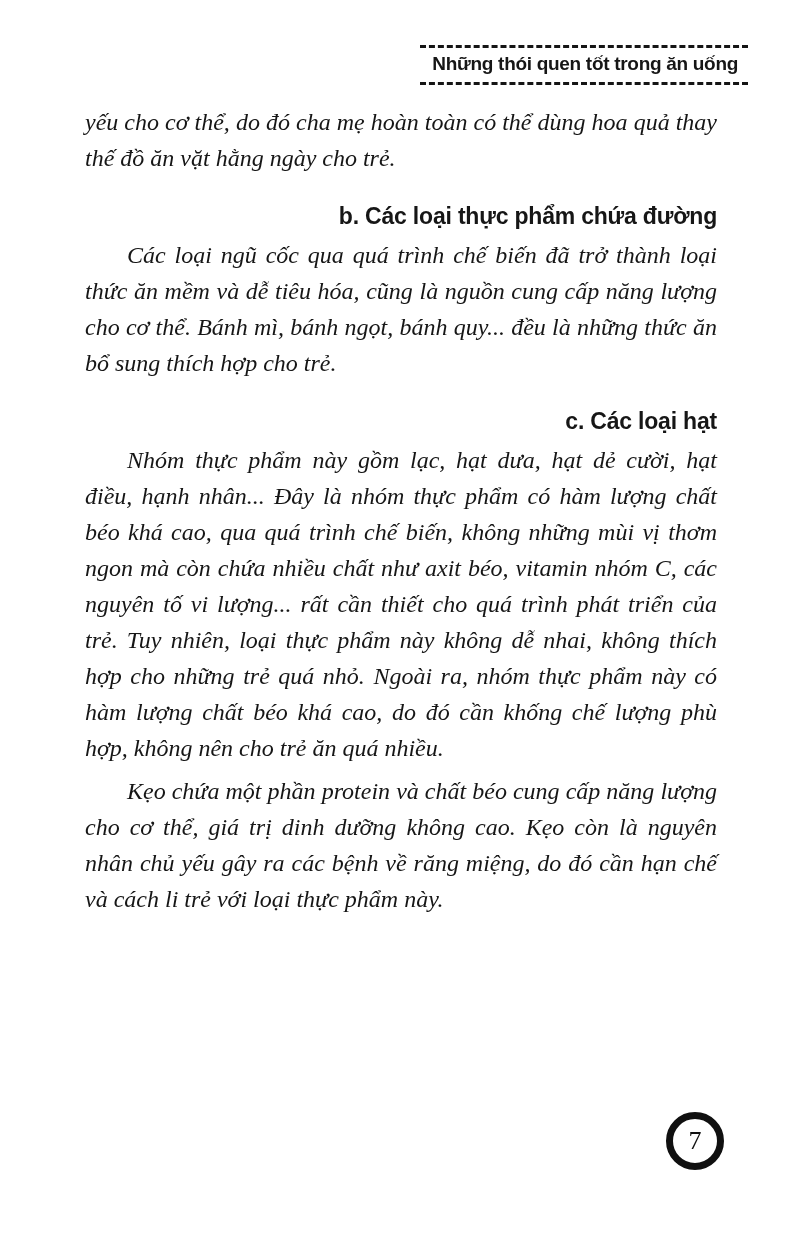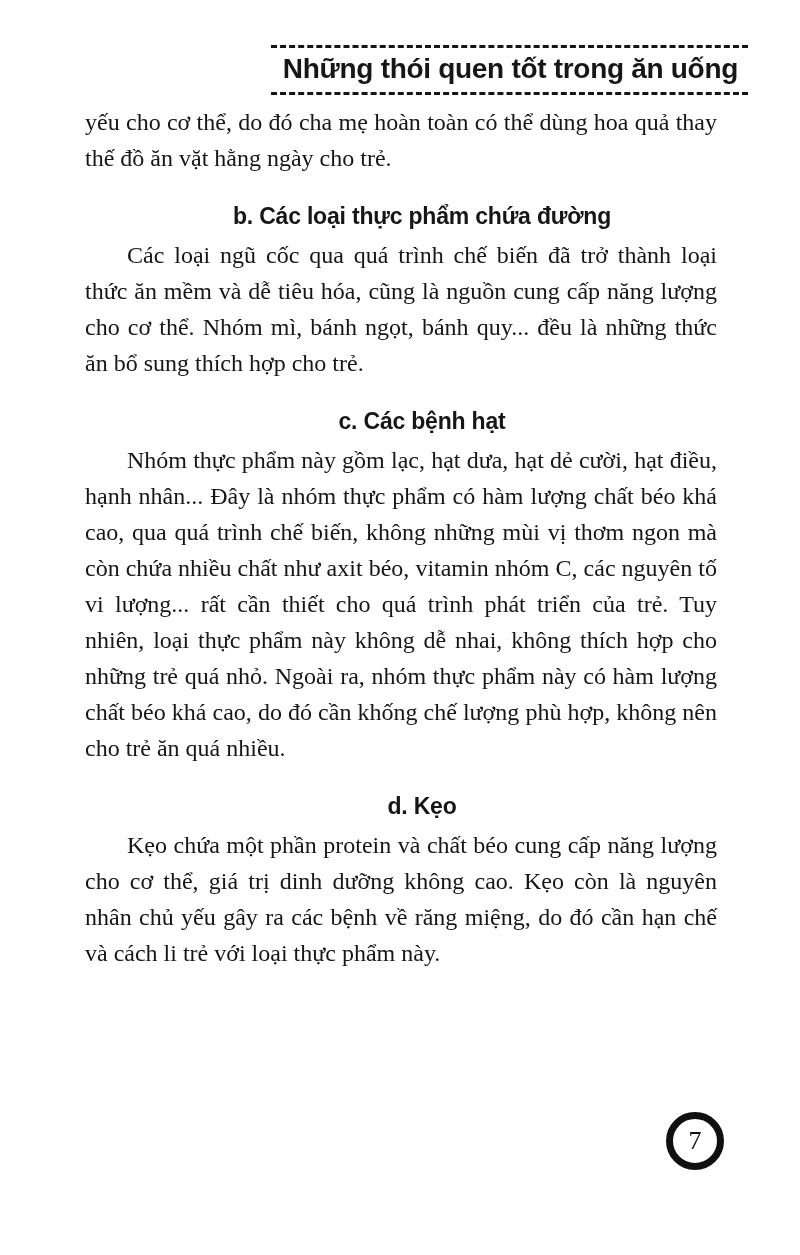--- a/index.html
+++ b/index.html
@@ -27,21 +27,21 @@
     align-items: flex-start;
     gap: 10px;
   }
   .running-title {
     margin-top: 17px;
     border-top: 3px dashed #151515;
     border-bottom: 3px dashed #151515;
     padding: 5px 10px 7px 12px;
     font-family: "Liberation Sans", "DejaVu Sans", sans-serif;
     font-weight: 700;
-    font-size: 28px;
+    font-size: 19px;
     letter-spacing: -0.3px;
     white-space: nowrap;
   }
   .chapter-badge {
     width: 132px;
     height: 96px;
     flex: 0 0 auto;
   }
   .chapter-badge svg { display: block; width: 132px; height: 96px; }
   .badge-stroke {
@@ -75,30 +75,31 @@
     top: 104px;
     left: 85px;
     width: 632px;
     text-align: justify;
     font-size: 24px;
     line-height: 36px;
   }
   .para {
     margin: 0 0 7px 0;
     text-indent: 42px;
+    font-style: italic;
   }
   .para.no-indent { text-indent: 0; }
   .section-heading {
     margin: 26px 0 7px 42px;
     font-family: "Liberation Sans", "DejaVu Sans", sans-serif;
     font-weight: 700;
     font-size: 23px;
     line-height: 28px;
     letter-spacing: -0.2px;
-    text-align: center;
+    text-align: right;
   }
 
   
   .page-number-badge {
     position: absolute;
     left: 666px;
     top: 1112px;
     width: 44px;
     height: 44px;
     border: 7px solid #101010;
@@ -122,27 +123,26 @@
       <span>Những thói quen tốt trong ăn uống</span>
     </div>
 
   </header>
 
   <main class="body-text">
     <p class="para no-indent">yếu cho cơ thể, do đó cha mẹ hoàn toàn có thể dùng hoa quả thay thế đồ ăn vặt hằng ngày cho trẻ.</p>
 
     <h3 class="section-heading">b. Các loại thực phẩm chứa đường</h3>
 
-    <p class="para">Các loại ngũ cốc qua quá trình chế biến đã trở thành loại thức ăn mềm và dễ tiêu hóa, cũng là nguồn cung cấp năng lượng cho cơ thể. Nhóm mì, bánh ngọt, bánh quy... đều là những thức ăn bổ sung thích hợp cho trẻ.</p>
+    <p class="para">Các loại ngũ cốc qua quá trình chế biến đã trở thành loại thức ăn mềm và dễ tiêu hóa, cũng là nguồn cung cấp năng lượng cho cơ thể. Bánh mì, bánh ngọt, bánh quy... đều là những thức ăn bổ sung thích hợp cho trẻ.</p>
 
-    <h3 class="section-heading">c. Các bệnh hạt</h3>
+    <h3 class="section-heading">c. Các loại hạt</h3>
 
     <p class="para">Nhóm thực phẩm này gồm lạc, hạt dưa, hạt dẻ cười, hạt điều, hạnh nhân... Đây là nhóm thực phẩm có hàm lượng chất béo khá cao, qua quá trình chế biến, không những mùi vị thơm ngon mà còn chứa nhiều chất như axit béo, vitamin nhóm C, các nguyên tố vi lượng... rất cần thiết cho quá trình phát triển của trẻ. Tuy nhiên, loại thực phẩm này không dễ nhai, không thích hợp cho những trẻ quá nhỏ. Ngoài ra, nhóm thực phẩm này có hàm lượng chất béo khá cao, do đó cần khống chế lượng phù hợp, không nên cho trẻ ăn quá nhiều.</p>
 
-    <h3 class="section-heading">d. Kẹo</h3>
 
     <p class="para">Kẹo chứa một phần protein và chất béo cung cấp năng lượng cho cơ thể, giá trị dinh dưỡng không cao. Kẹo còn là nguyên nhân chủ yếu gây ra các bệnh về răng miệng, do đó cần hạn chế và cách li trẻ với loại thực phẩm này.</p>
 
 
   </main>
 
   <footer>
     <div class="page-number-badge">
       <span>7</span>
     </div>

